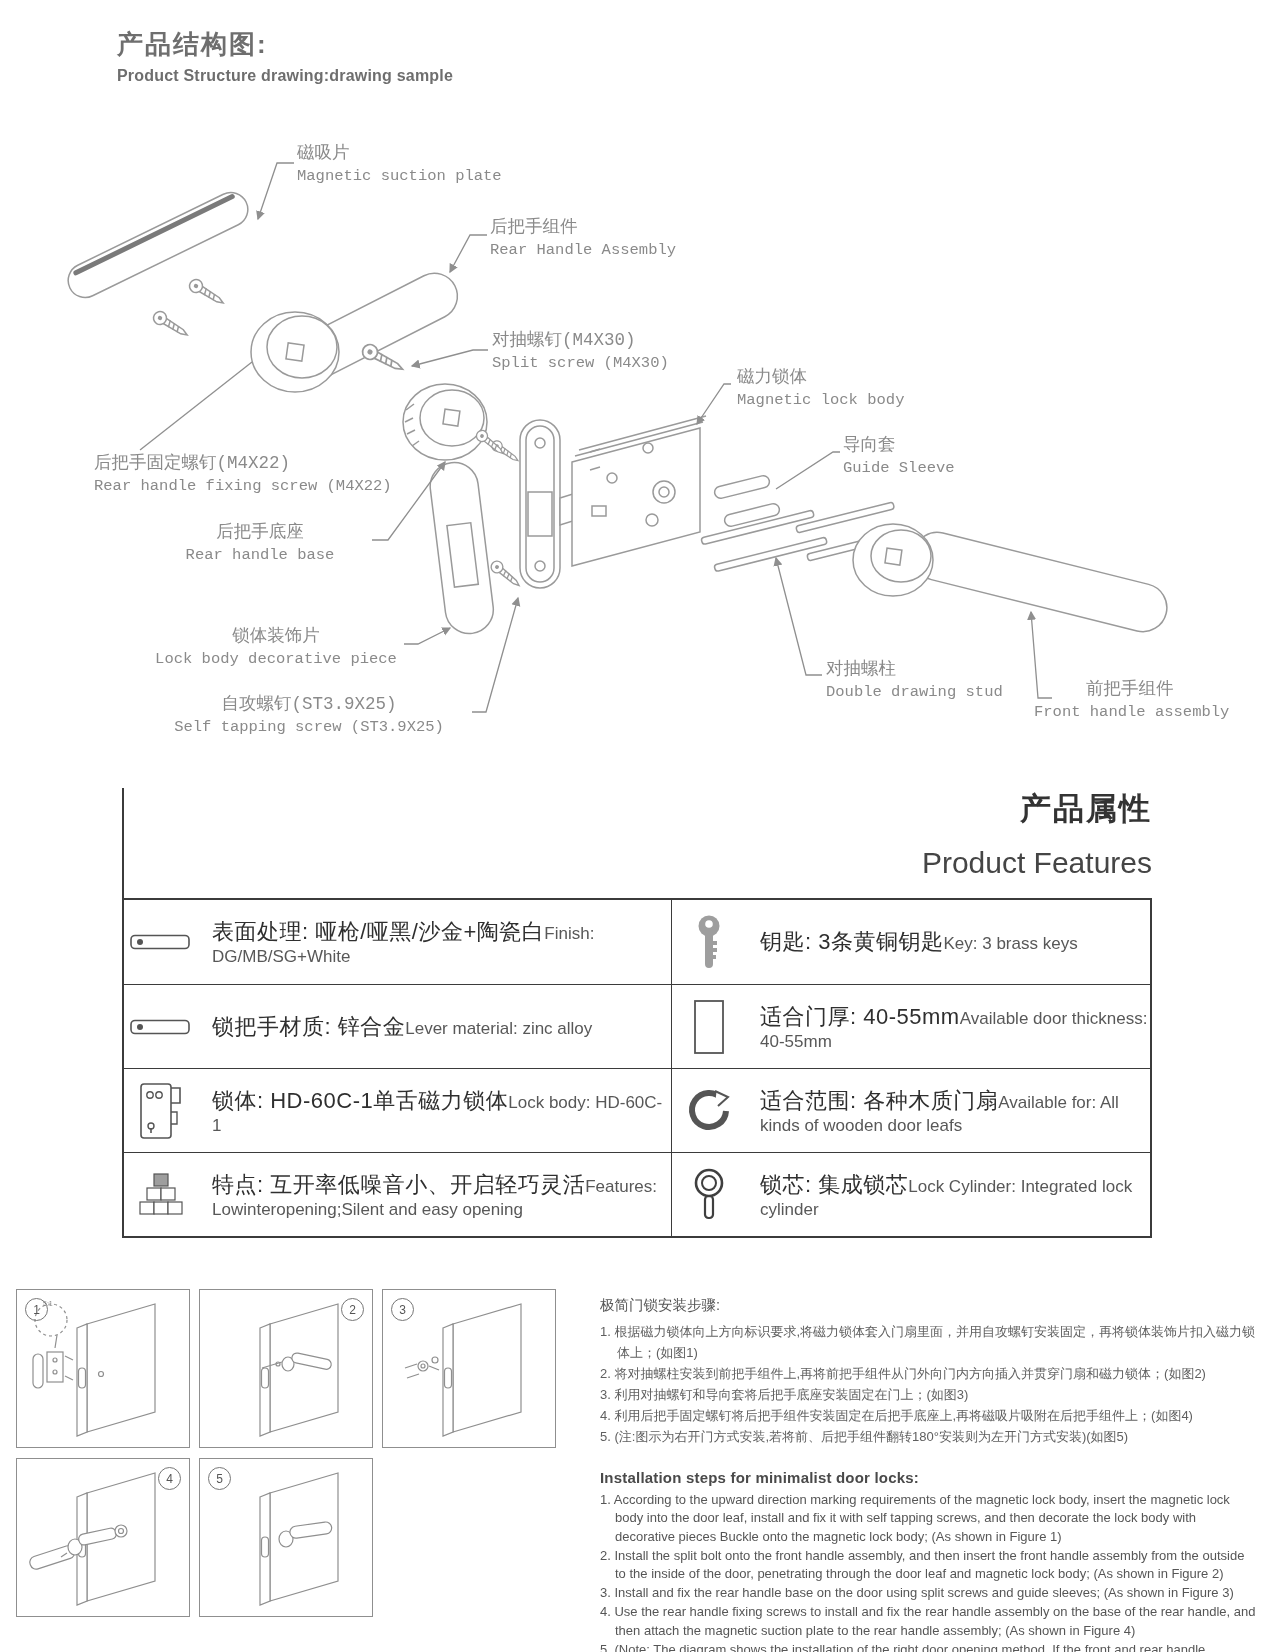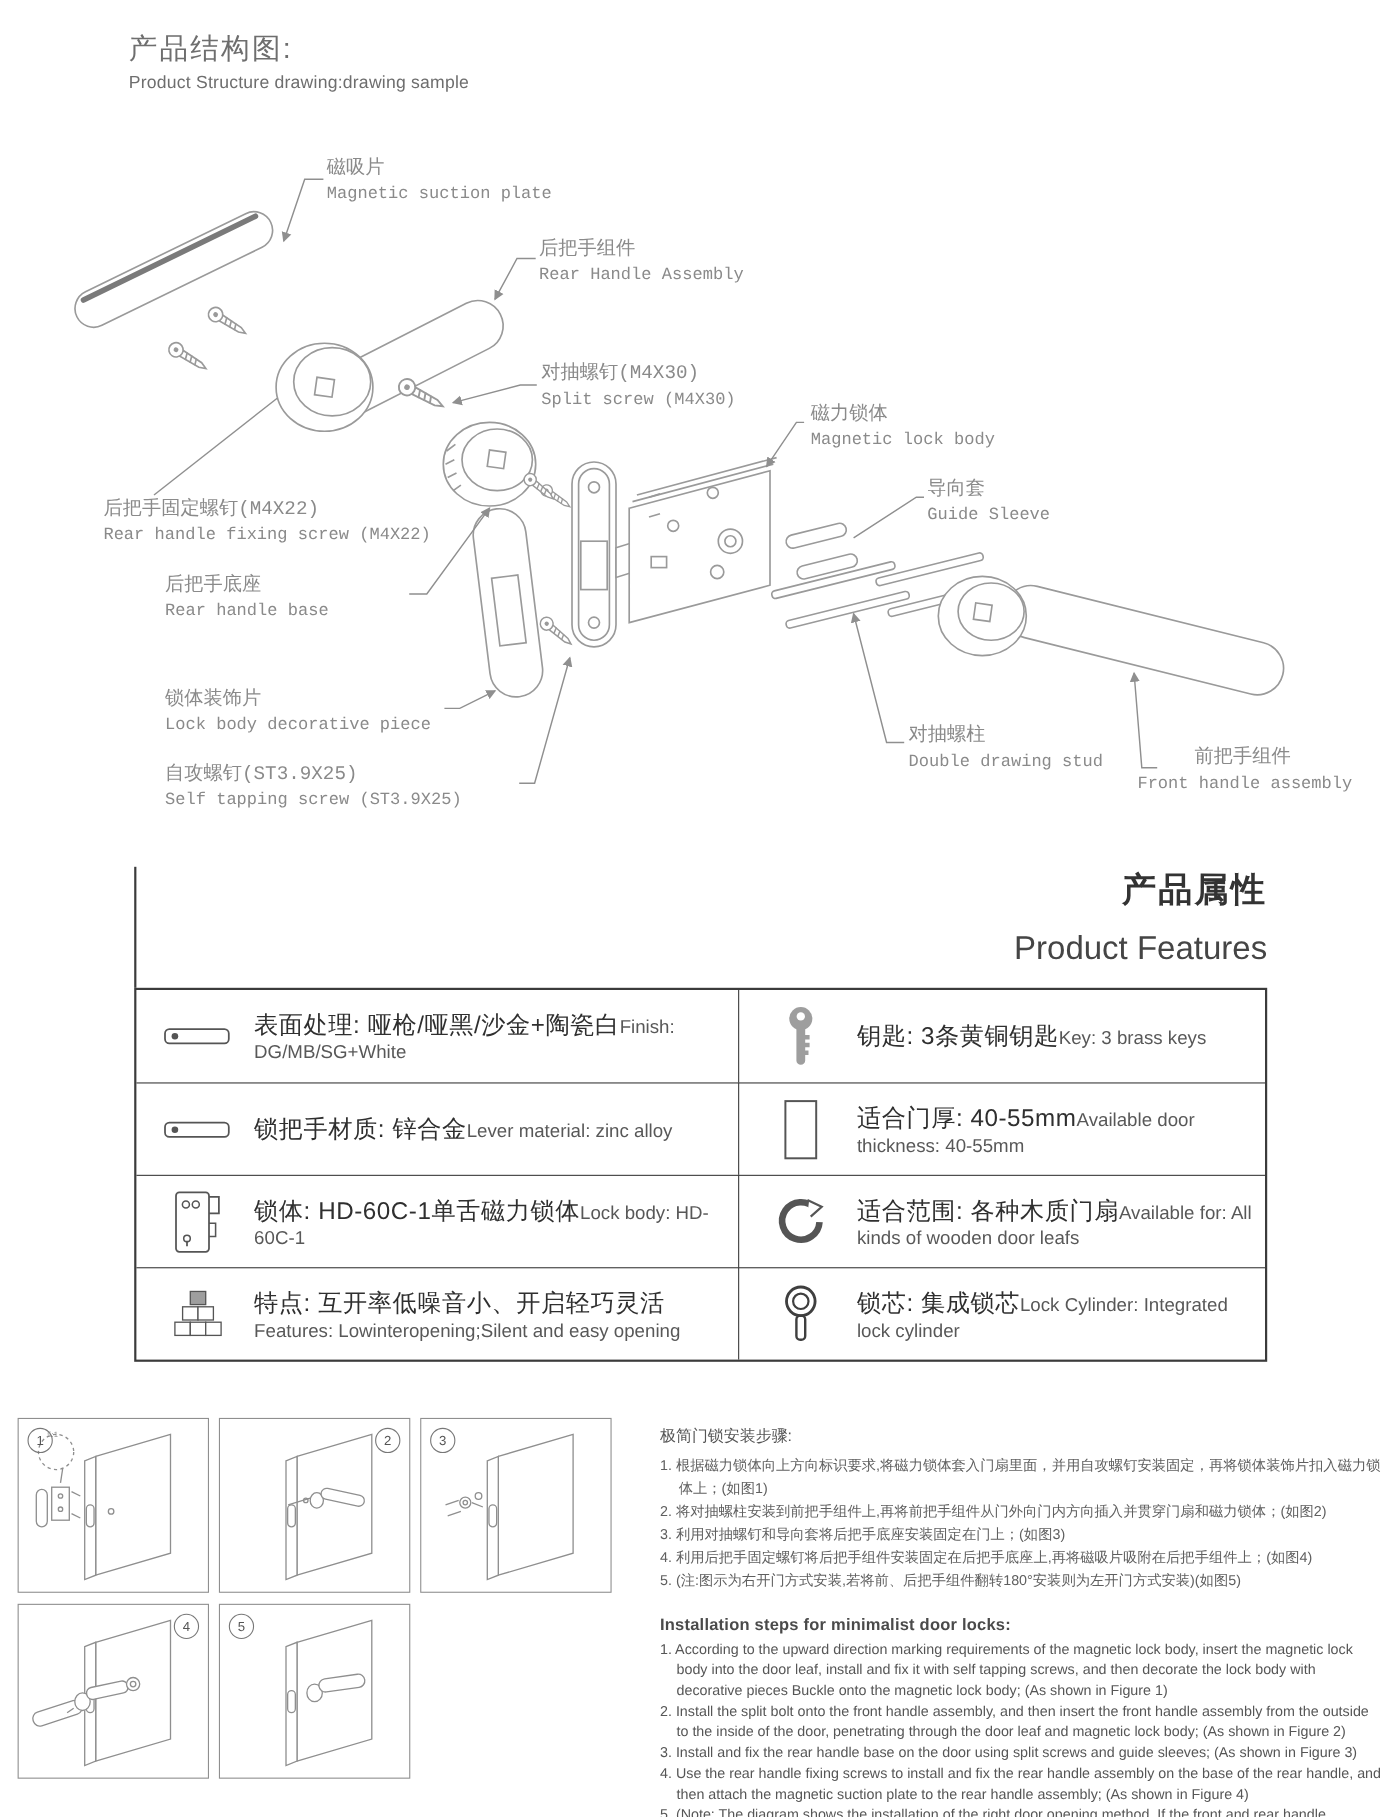--- a/index.html
+++ b/index.html
@@ -1,37 +1,37 @@
 <!DOCTYPE html>
 <html><head>
 <meta charset="utf-8">
 <style>
   html,body{margin:0;padding:0;background:#fff;}
   .page{position:relative;width:1269px;height:1652px;background:#fff;overflow:hidden;
         font-family:"Liberation Sans","DejaVu Sans",sans-serif;}
   
-  .title-block{position:absolute;left:117px;top:27px;color:#6e6e6e;}
+  .title-block{position:absolute;left:117px;top:27px;color:#6e6e6e;font-weight:bold;}
   .title-zh{font-size:26px;letter-spacing:2px;}
   .title-en{font-size:16px;margin-top:5px;letter-spacing:.2px;}
   
   .diagram{position:absolute;left:0;top:0;width:1269px;height:760px;font-family:Liberation Mono, monospace;}
   .diagram svg{position:absolute;left:0;top:0;}
   .plabel{position:absolute;color:#8a8a8a;line-height:1.3;white-space:nowrap;}
   .plabel .zh{display:block;font-size:17.5px;}
   .plabel .en{display:block;font-size:15.5px;margin-top:1px;}
-  .ra{text-align:left;}
+  .ra{text-align:center;}
   .pad-zh .zh{padding-left:52px;}
   
   .features{position:absolute;left:122px;top:788px;width:1030px;}
   .features-header{height:110px;display:flex;align-items:flex-end;gap:16px;
         border-left:2px solid #3b3b3b;padding-left:20px;padding-bottom:12px;box-sizing:border-box;flex-direction:column;}
   .fh-zh{font-size:31px;font-weight:bold;color:#333;letter-spacing:2px;}
   .fh-en{font-size:30px;color:#454545;padding-bottom:3px;}
   .features-table{display:grid;grid-template-columns:547px 1fr;border:2px solid #3b3b3b;box-sizing:border-box;}
-  .fcell{display:flex;align-items:center;gap:20px;height:84px;padding-left:25px;box-sizing:border-box;}
+  .fcell{display:flex;align-items:center;gap:20px;height:84px;padding-left:6px;box-sizing:border-box;}
   .fcell:nth-child(n+3){border-top:1.5px solid #3b3b3b;}
   .fcell:nth-child(even){border-left:1.5px solid #3b3b3b;}
   .fcell .icon{width:62px;display:flex;justify-content:center;align-items:center;flex:0 0 62px;}
   .ftext .zh{font-size:22px;color:#2f2f2f;letter-spacing:.5px;}
   .ftext .en{font-size:17px;color:#585858;margin-top:4px;}
   
   .figures{position:absolute;left:16px;top:1289px;width:560px;
         display:grid;grid-template-columns:repeat(3,174px);grid-auto-rows:159px;gap:10px 9px;}
   .figbox{position:relative;border:1px solid #8f8f8f;box-sizing:border-box;background:#fff;}
   .badge{position:absolute;width:21px;height:21px;border:1px solid #777;border-radius:50%;

